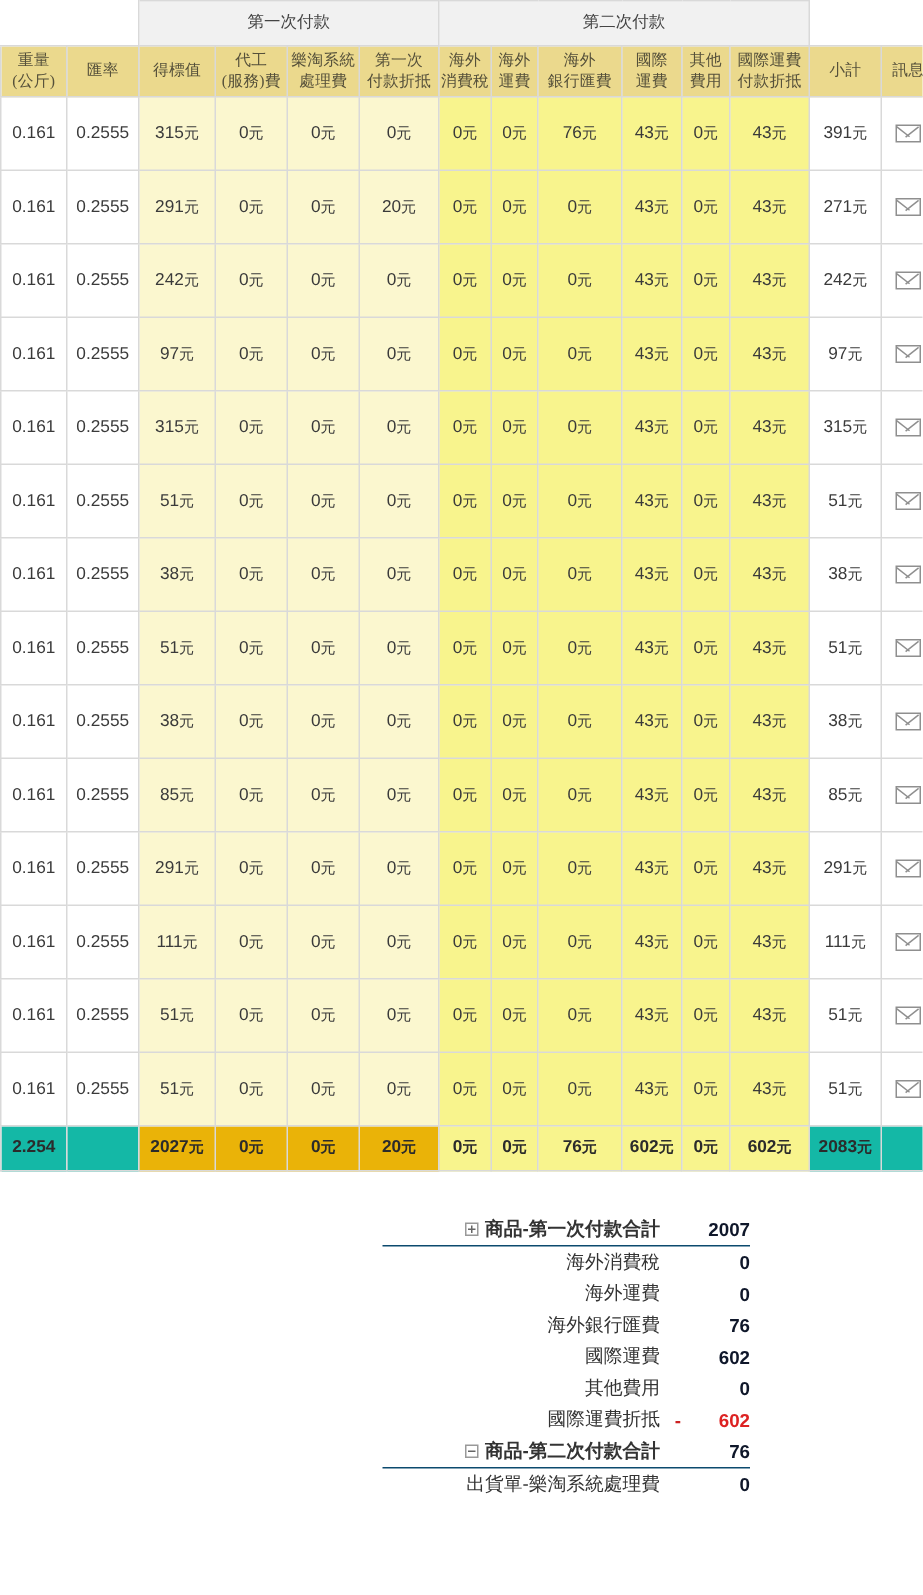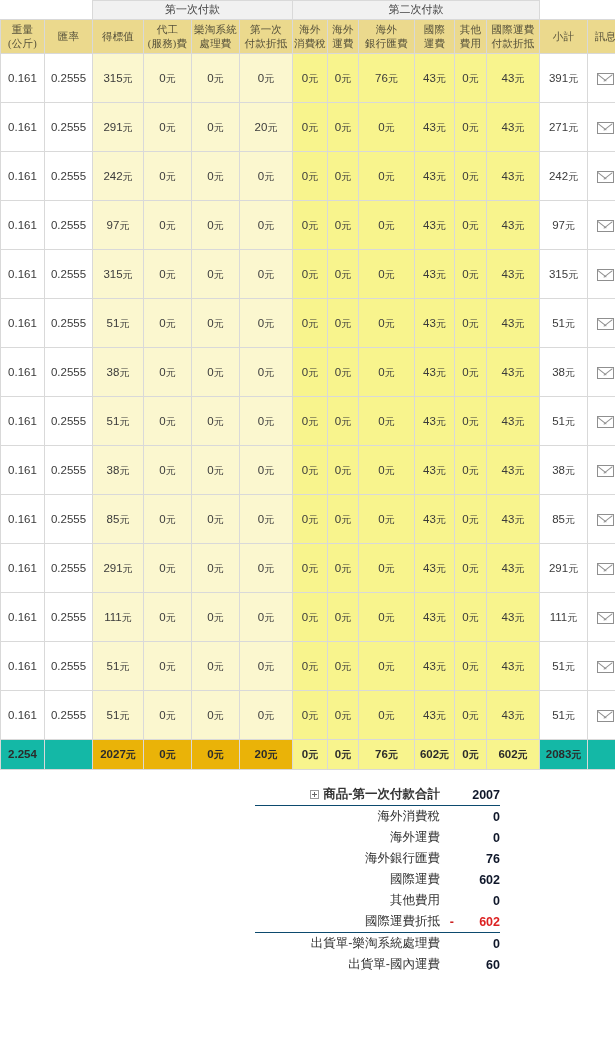--- a/index.html
+++ b/index.html
@@ -28,21 +28,21 @@
     border: 1px solid #d9d9d9;
     text-align: center;
     vertical-align: middle;
     font-weight: normal;
     padding: 0;
     line-height: 1.25;
   }
 
   
   tr.group-band td {
-    height: 19px;
+    height: 30px;
     background: #f1f1f1;
     color: #444444;
     font-size: 11px;
     border-bottom: 1px solid #d9d9d9;
     margin-top: 28px;
   }
   tr.group-band td.blank-band {
     background: #ffffff;
     border-top: none;
     border-left: none;
@@ -103,21 +103,21 @@
     width: 11.4px;
     height: 1px;
     background: #8f8f8f;
   }
   .env::before { left: 0.4px; transform-origin: 0 0; transform: rotate(38deg); }
   .env::after  { right: 0.4px; transform-origin: 100% 0; transform: rotate(-38deg); }
 
   
   .summary-wrap {
     width: 584px;
-    padding-top: 14px;
+    padding-top: 28px;
   }
   table.summary {
     border-collapse: collapse;
     margin-left: 255px;
     width: 245px;
     font-size: 12.5px;
     color: #333333;
   }
   table.summary td {
     padding: 2px 0;
@@ -493,25 +493,25 @@
         <tr>
           <td class="s-label"><span>其他費用</span></td>
           <td class="s-sign"></td>
           <td class="s-val">0</td>
         </tr>
         <tr>
           <td class="s-label"><span>國際運費折抵</span></td>
           <td class="s-sign">-</td>
           <td class="s-val neg">602</td>
         </tr>
+        <tr>
+          <td class="s-label bold-label"><span class="expander"></span><span>商品-第二次付款合計</span></td>
+          <td class="s-sign"></td>
+          <td class="s-val">76</td>
+        </tr>
         <tr class="sep-top">
           <td class="s-label"><span>出貨單-樂淘系統處理費</span></td>
           <td class="s-sign"></td>
           <td class="s-val">0</td>
-        </tr>
-        <tr>
-          <td class="s-label"><span>出貨單-國內運費</span></td>
-          <td class="s-sign"></td>
-          <td class="s-val">60</td>
         </tr>
       </tbody>
   </table>
 </div>
 
 </body></html>

